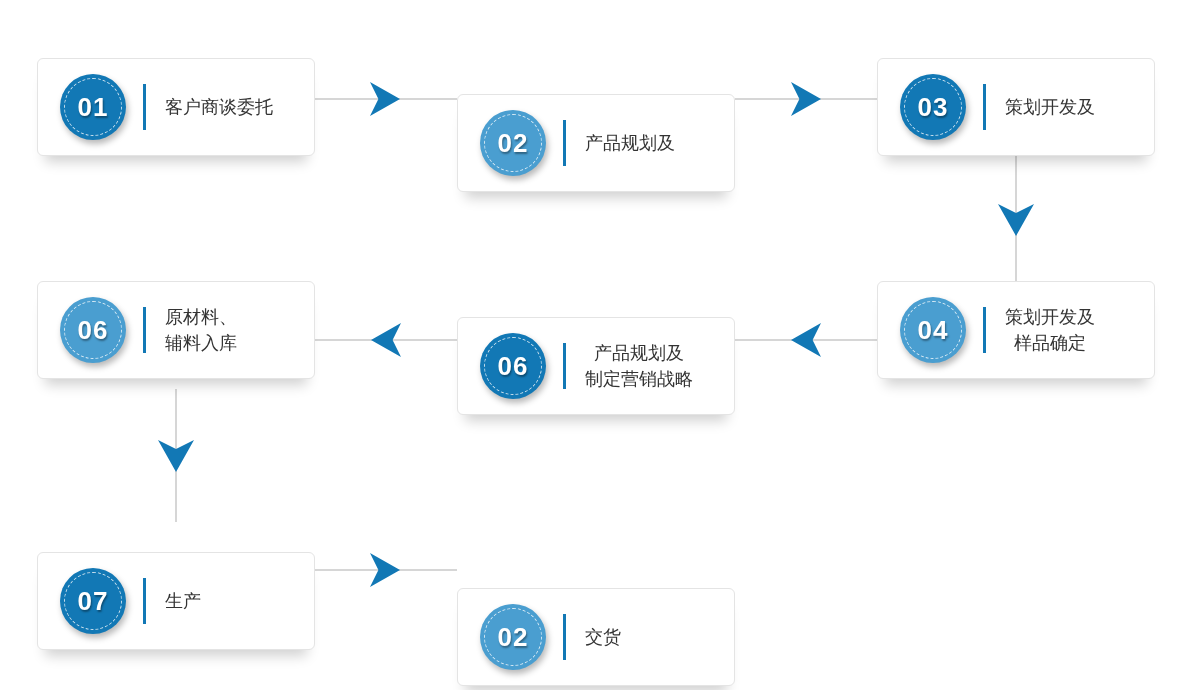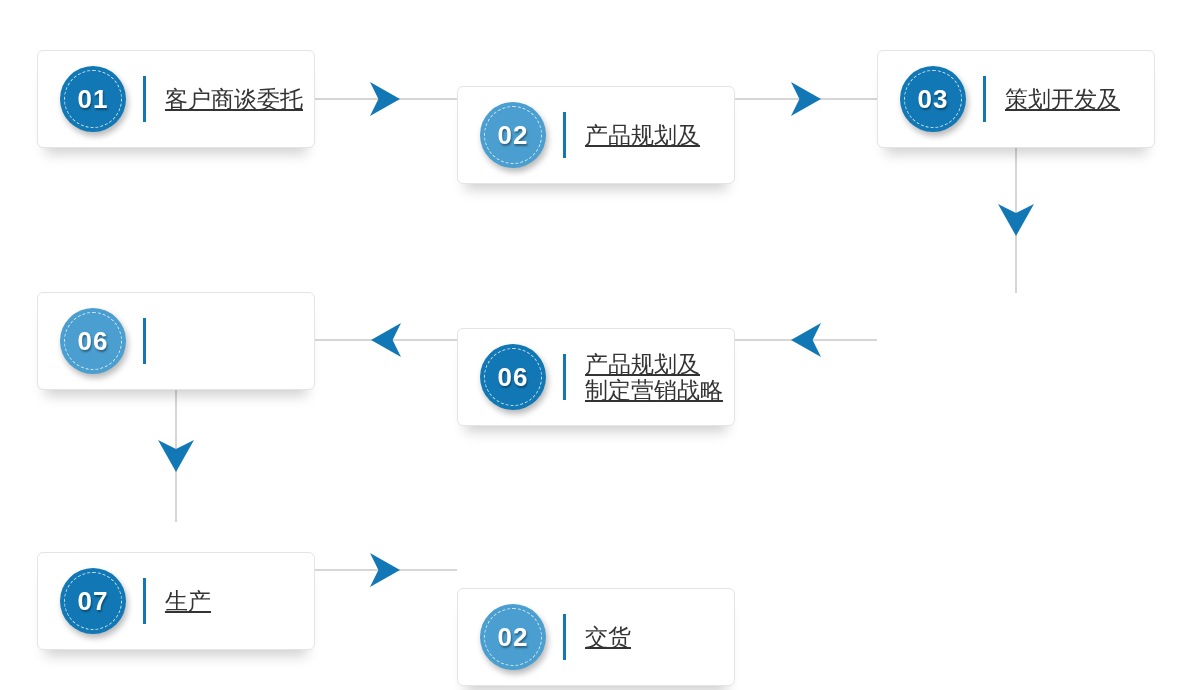--- a/index.html
+++ b/index.html
@@ -29,31 +29,31 @@
   .circle.light{background:var(--light);}
   .ring{
     position:absolute;inset:4px;border:1.5px dashed rgba(255,255,255,0.78);
     border-radius:50%;
   }
   .num{
     position:relative;color:#ffffff;font-size:26px;font-weight:bold;
     text-shadow:1px 2px 2px rgba(0,0,0,0.38);letter-spacing:1px;
   }
   .sep{width:3px;height:46px;background:var(--dark);margin:0 19px 0 17px;flex:0 0 3px;}
-  .label{font-size:23px;color:var(--text);line-height:26px;text-decoration:underline;}
+  .label{font-size:18px;color:var(--text);line-height:26px;}
 
   .hline{position:absolute;height:2px;background:var(--line);}
   .vline{position:absolute;width:2px;background:var(--line);}
   .arrow{position:absolute;background:var(--arrow);}
   .arrow.right{width:30px;height:34px;clip-path:polygon(0 0,100% 50%,0 100%,28% 50%);}
   .arrow.left{width:30px;height:34px;clip-path:polygon(100% 0,72% 50%,100% 100%,0 50%);}
   .arrow.down{width:36px;height:32px;clip-path:polygon(0 0,50% 28%,100% 0,50% 100%);}
 
   
-  .r0{top:50px;} .r1{top:292px;} .r2{top:552px;}
+  .r0{top:58px;} .r1{top:281px;text-align:center;} .r2{top:552px;}
   .c0{left:37px;} .c1{left:457px;margin-top:36px;} .c2{left:877px;}
 </style>
 </head>
 <body>
 
 <div id="canvas">
 
   <div class="hline" style="left:315px;top:98px;width:142px"></div>
   <div class="hline" style="left:735px;top:98px;width:142px"></div>
   <div class="vline" style="left:1015px;top:147px;height:146px"></div>
@@ -99,39 +99,54 @@
       <div class="ring"></div>
       <span class="num">03</span>
     </div>
     <div class="sep"></div>
     <div class="label">
       <div>策划开发及</div>
       <div></div>
     </div>
   </div>
 
+  <div class="card r1 c2">
+    <div class="circle light">
+      <div class="ring"></div>
+      <span class="num">04</span>
+    </div>
+    <div class="sep"></div>
+    <div class="label">
+      <div>策划开发及</div>
+      <div>样品确定</div>
+    </div>
+  </div>
 
   <div class="card r1 c1">
     <div class="circle dark">
       <div class="ring"></div>
       <span class="num">06</span>
     </div>
     <div class="sep"></div>
     <div class="label">
       <div>产品规划及</div>
       <div>制定营销战略</div>
     </div>
   </div>
 
   <div class="card r1 c0">
     <div class="circle light">
       <div class="ring"></div>
       <span class="num">06</span>
     </div>
     <div class="sep"></div>
+    <div class="label">
+      <div>原材料、</div>
+      <div>辅料入库</div>
+    </div>
   </div>
 
   <div class="card r2 c0">
     <div class="circle dark">
       <div class="ring"></div>
       <span class="num">07</span>
     </div>
     <div class="sep"></div>
     <div class="label">
       <div>生产</div>

